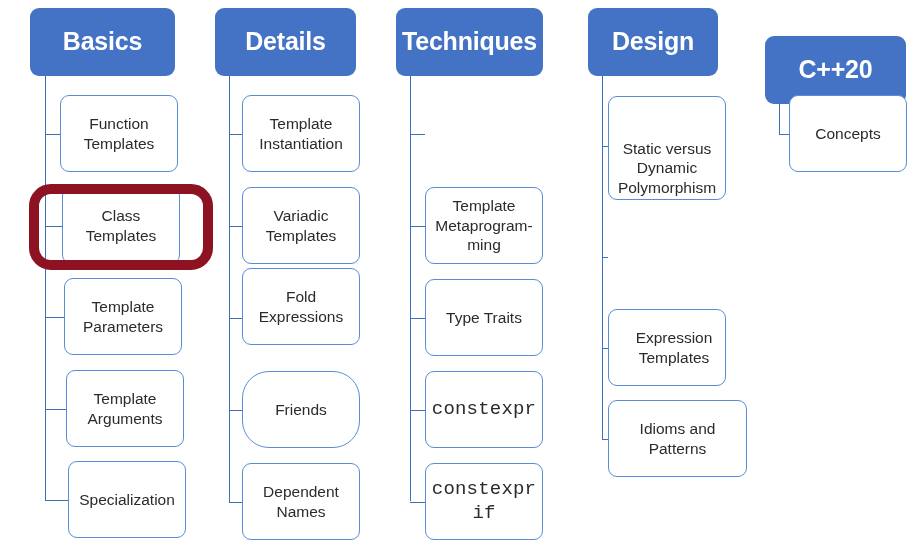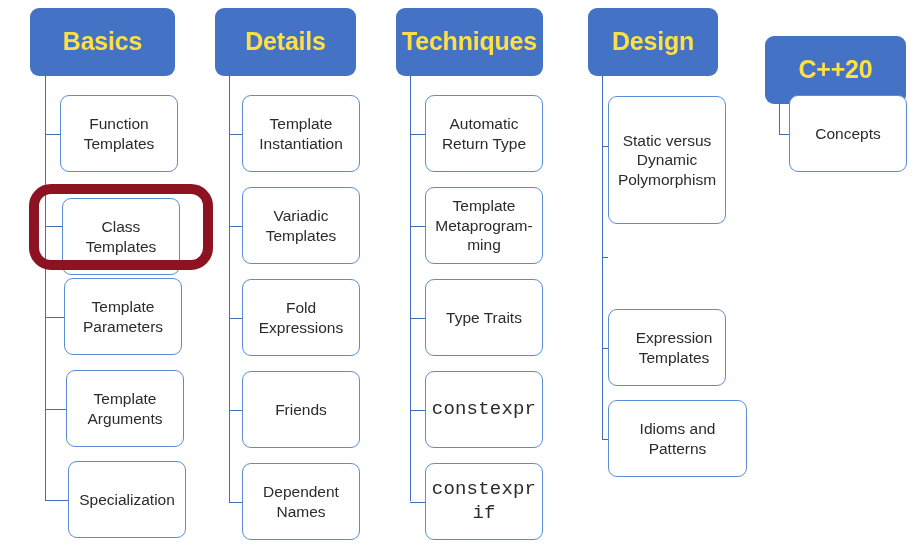--- a/index.html
+++ b/index.html
@@ -16,21 +16,21 @@
     height: 548px;
     background: #ffffff;
     overflow: hidden;
   }
   
   .hdr {
     position: absolute;
     box-sizing: border-box;
     background: #4472C4;
     border-radius: 9px;
-    color: #fde047;
+    color: #ffffff;
     font-weight: bold;
     font-size: 25px;
     line-height: 1.1;
     display: flex;
     align-items: center;
     justify-content: center;
     text-align: center;
     letter-spacing: -0.2px;
   }
   
@@ -115,46 +115,44 @@
       <span>Techniques</span>
     </div>
     <div class="hdr" style="left: 588px; top: 8px; width: 130px; height: 68px;">
       <span>Design</span>
     </div>
     <div class="hdr" style="left: 765px; top: 8px; width: 141px; height: 68px; margin-top: 28px;">
       <span>C++20</span>
     </div>
     <div class="node" style="left: 60px; top: 95px; width: 118px; height: 77px;"><span>Function
 Templates</span></div>
-    <div class="node" style="left: 62px; top: 198px; width: 118px; height: 77px;"><span>Class
+    <div class="node" style="left: 62px; top: 187px; width: 118px; height: 77px;"><span>Class
 Templates</span></div>
     <div class="node" style="left: 64px; top: 278px; width: 118px; height: 77px;"><span>Template
 Parameters</span></div>
     <div class="node" style="left: 66px; top: 370px; width: 118px; height: 77px;"><span>Template
 Arguments</span></div>
     <div class="node" style="left: 68px; top: 461px; width: 118px; height: 77px;"><span>Specialization</span></div>
     <div class="node" style="left: 242px; top: 95px; width: 118px; height: 77px;"><span>Template
 Instantiation</span></div>
     <div class="node" style="left: 242px; top: 187px; width: 118px; height: 77px;"><span>Variadic
 Templates</span></div>
-    <div class="node" style="left: 242px; top: 279px; width: 118px; height: 77px;"><span>Fold
+    <div class="node" style="left: 242px; top: 268px; width: 118px; height: 77px;"><span>Fold
 Expressions</span></div>
-    <div class="node" style="left: 242px; top: 371px; width: 118px; height: 77px;"><span>Friends</span></div>
+    <div class="node" style="left: 242px; top: 371px; width: 118px; height: 77px; border-radius: 27px;"><span>Friends</span></div>
     <div class="node" style="left: 242px; top: 463px; width: 118px; height: 77px;"><span>Dependent
 Names</span></div>
-    <div class="node" style="left: 425px; top: 95px; width: 118px; height: 77px;"><span>Automatic
-Return Type</span></div>
     <div class="node" style="left: 425px; top: 187px; width: 118px; height: 77px;"><span>Template
 Metaprogram-
 ming</span></div>
     <div class="node" style="left: 425px; top: 279px; width: 118px; height: 77px;"><span>Type Traits</span></div>
     <div class="node mono" style="left: 425px; top: 371px; width: 118px; height: 77px;"><span>constexpr</span></div>
     <div class="node mono" style="left: 425px; top: 463px; width: 118px; height: 77px;"><span>constexpr
 if</span></div>
-    <div class="node" style="left: 608px; top: 96px; width: 118px; height: 128px;"><span>Static versus
+    <div class="node" style="left: 608px; top: 96px; width: 118px; height: 104px; align-items: flex-end;"><span>Static versus
 Dynamic
 Polymorphism</span></div>
     <div class="node" style="left: 608px; top: 309px; width: 118px; height: 77px; padding-left: 20px;"><span>Expression
 Templates</span></div>
     <div class="node" style="left: 608px; top: 400px; width: 139px; height: 77px;"><span>Idioms and
 Patterns</span></div>
     <div class="node" style="left: 789px; top: 95px; width: 118px; height: 77px;"><span>Concepts</span></div>
     <div class="highlight" style="left: 29px; top: 184px; width: 184px; height: 86px; border-color: rgb(142, 19, 34);"></div>
   </div>
 

